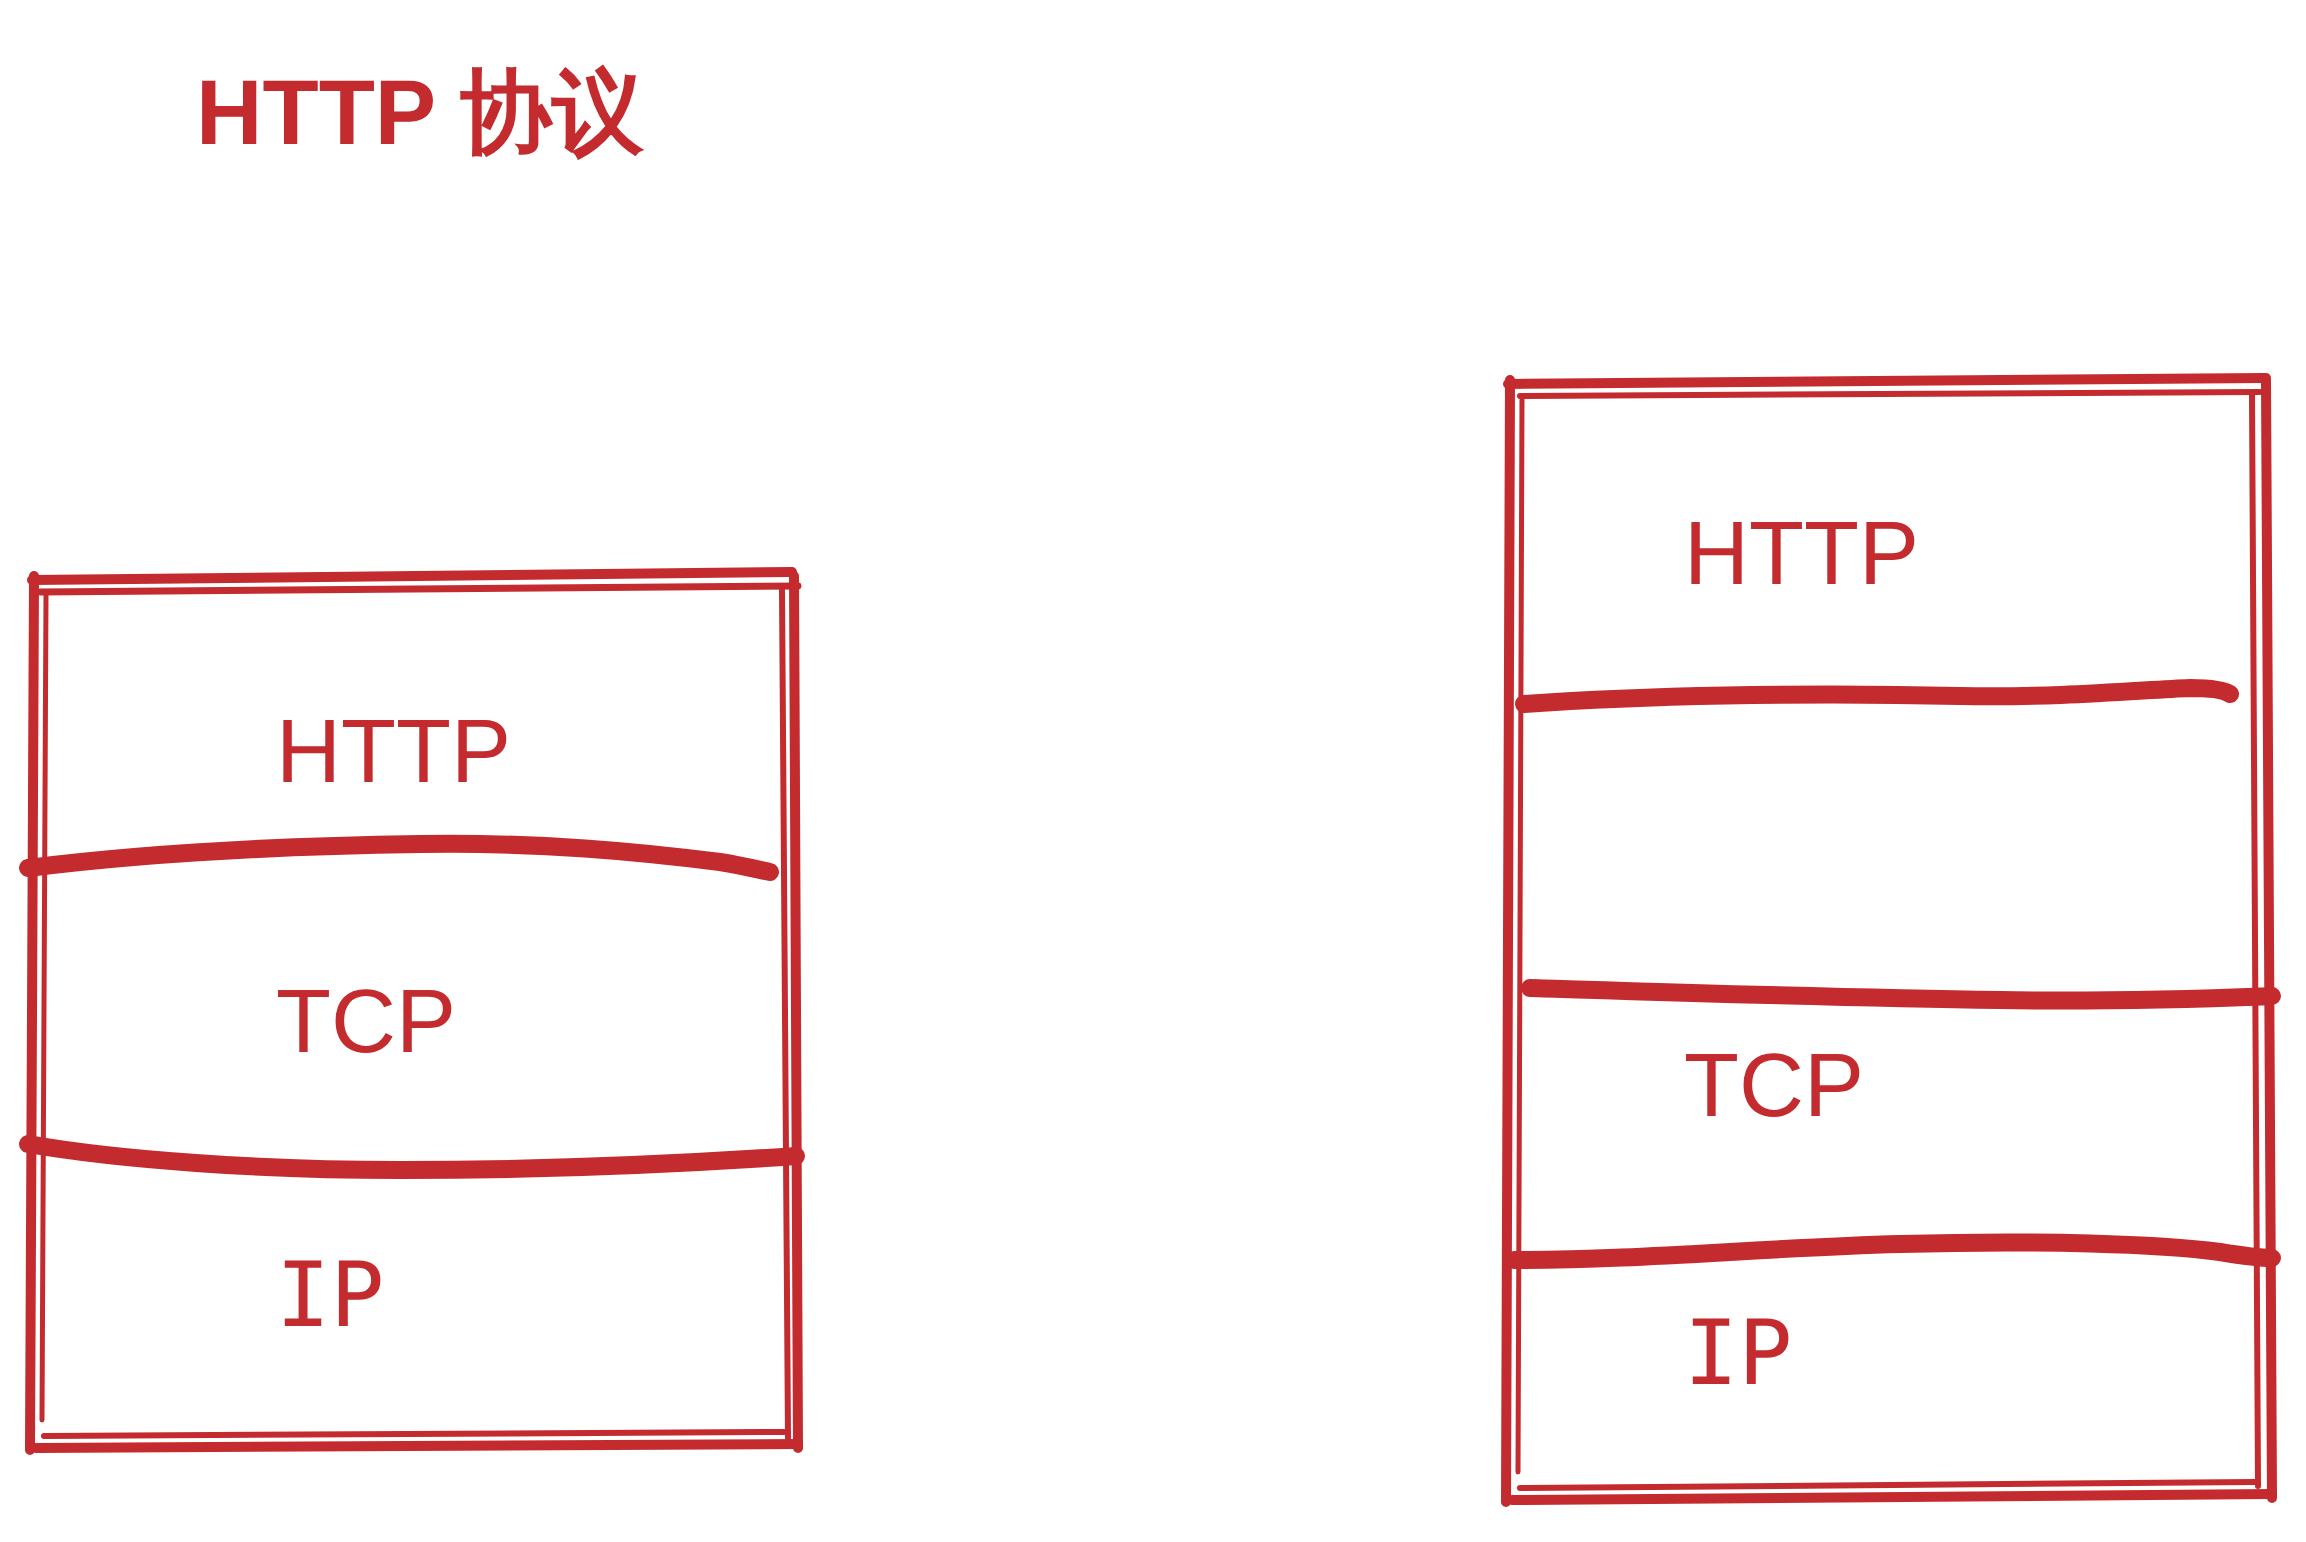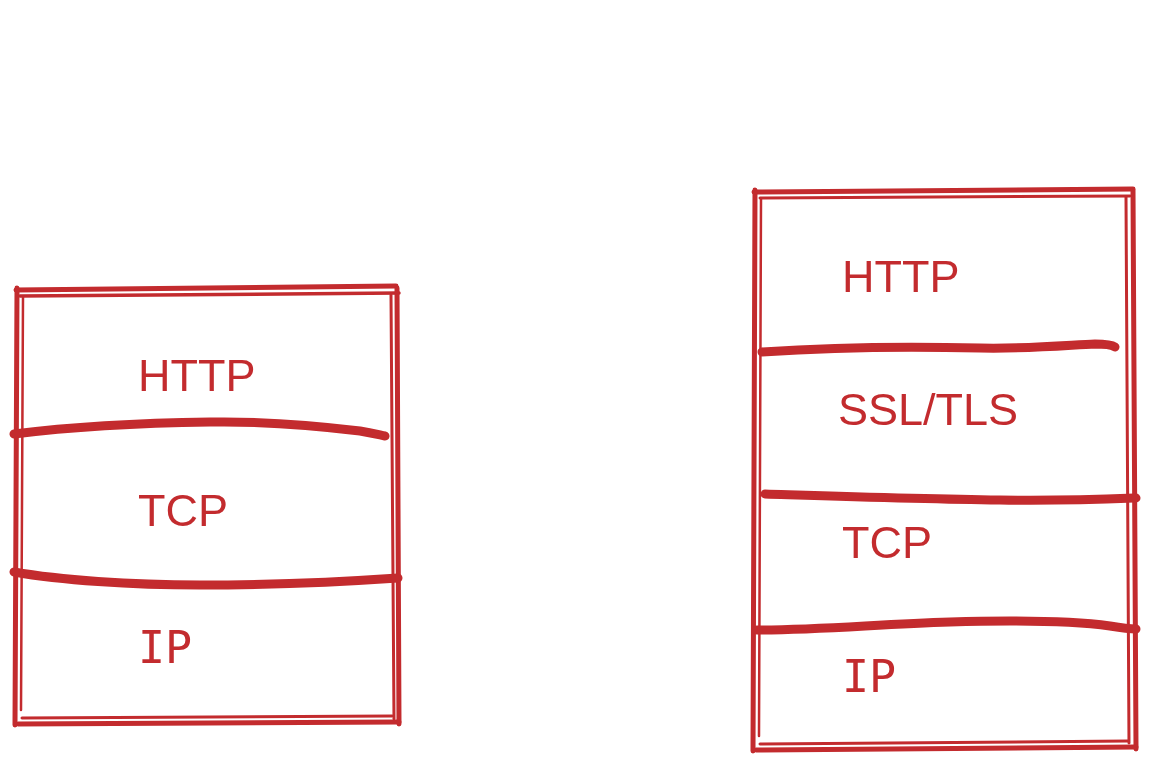--- a/index.html
+++ b/index.html
@@ -63,20 +63,21 @@
   #l-right-0 { left: 842px; top: 252px; }
   #l-right-1 { left: 838px; top: 385px; }
   #l-right-2 { left: 842px; top: 518px; }
   #l-right-3 { left: 842px; top: 652px; }
 </style>
 </head>
 <body>
 
 <div id="canvas">
 
+  <div class="title" id="title-http">HTTP 协议</div>
 
 
   <svg class="stack-svg" viewBox="0 0 1153 771" xmlns="http://www.w3.org/2000/svg">
 
     <g fill="none" stroke="#C32B2E" stroke-linecap="round" stroke-linejoin="round">
 
       <path d="M16,290 L396,286" stroke-width="5"></path>
       <path d="M20,296 L399,293" stroke-width="3.5"></path>
       <path d="M397,288 L399,724" stroke-width="5"></path>
       <path d="M391,295 L394,719" stroke-width="3"></path>
@@ -116,17 +117,16 @@
     <g fill="none" stroke="#C32B2E" stroke-linecap="round" stroke-linejoin="round">
       <path d="M757,630 C820,630 880,624 950,622 C1020,620 1080,622 1110,626 C1122,628 1130,629 1136,629" stroke-width="9"></path>
     </g>
   </svg>
 
   <div class="layer-label" id="l-left-0">HTTP</div>
   <div class="layer-label" id="l-left-1">TCP</div>
   <div class="layer-label mono" id="l-left-2">IP</div>
 
   <div class="layer-label" id="l-right-0">HTTP</div>
-  <div class="layer-label" id="l-right-1">SSL/TLS</div>
   <div class="layer-label" id="l-right-2">TCP</div>
   <div class="layer-label mono" id="l-right-3">IP</div>
 
 </div>
 
 </body></html>

